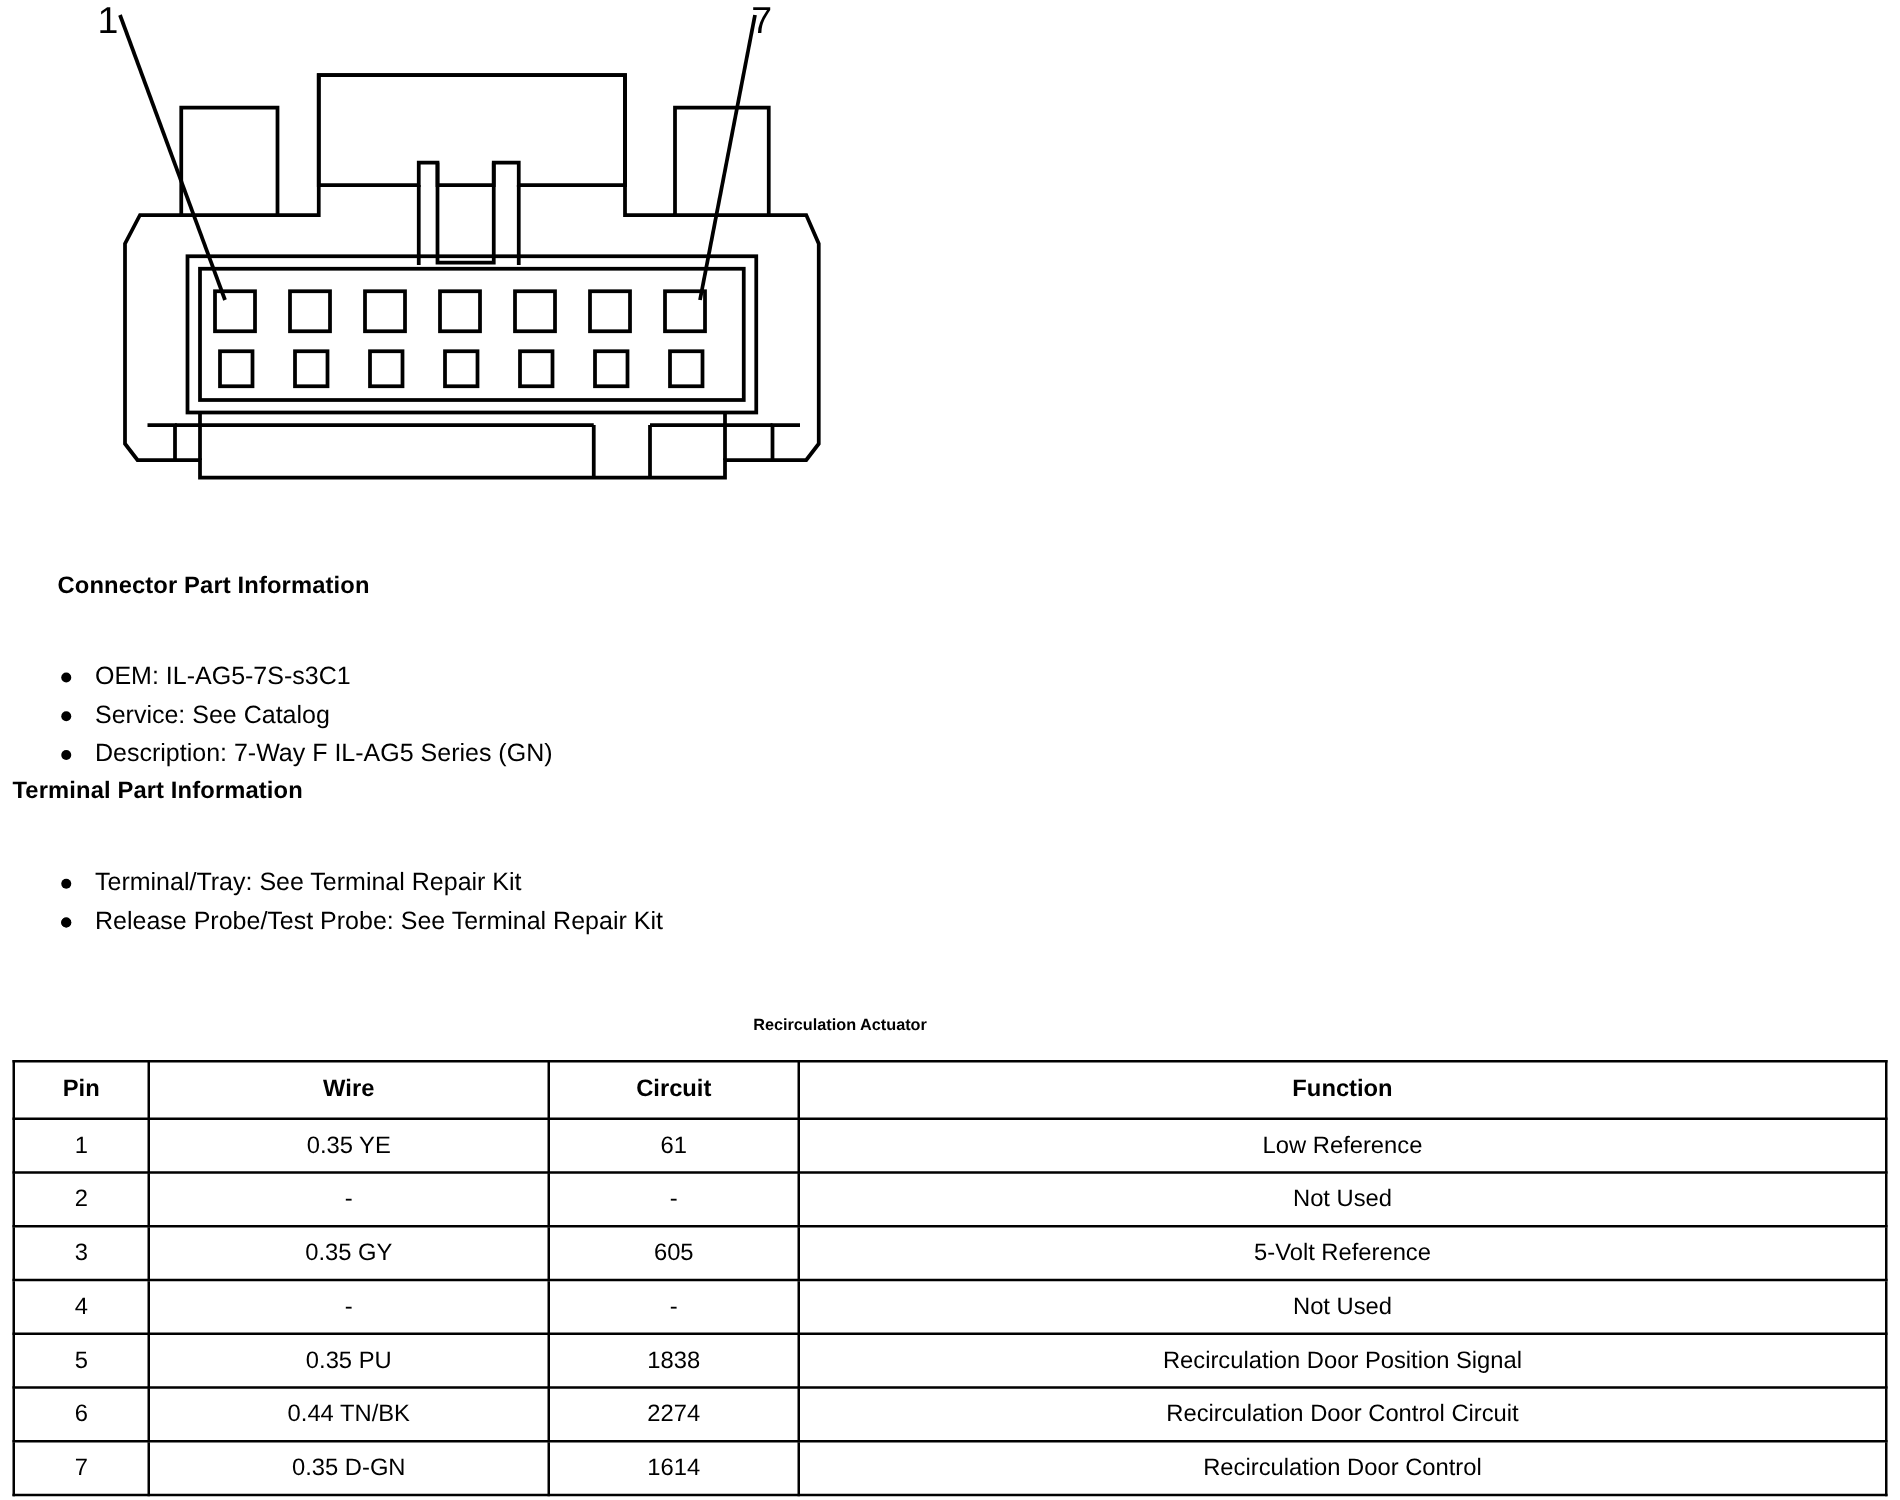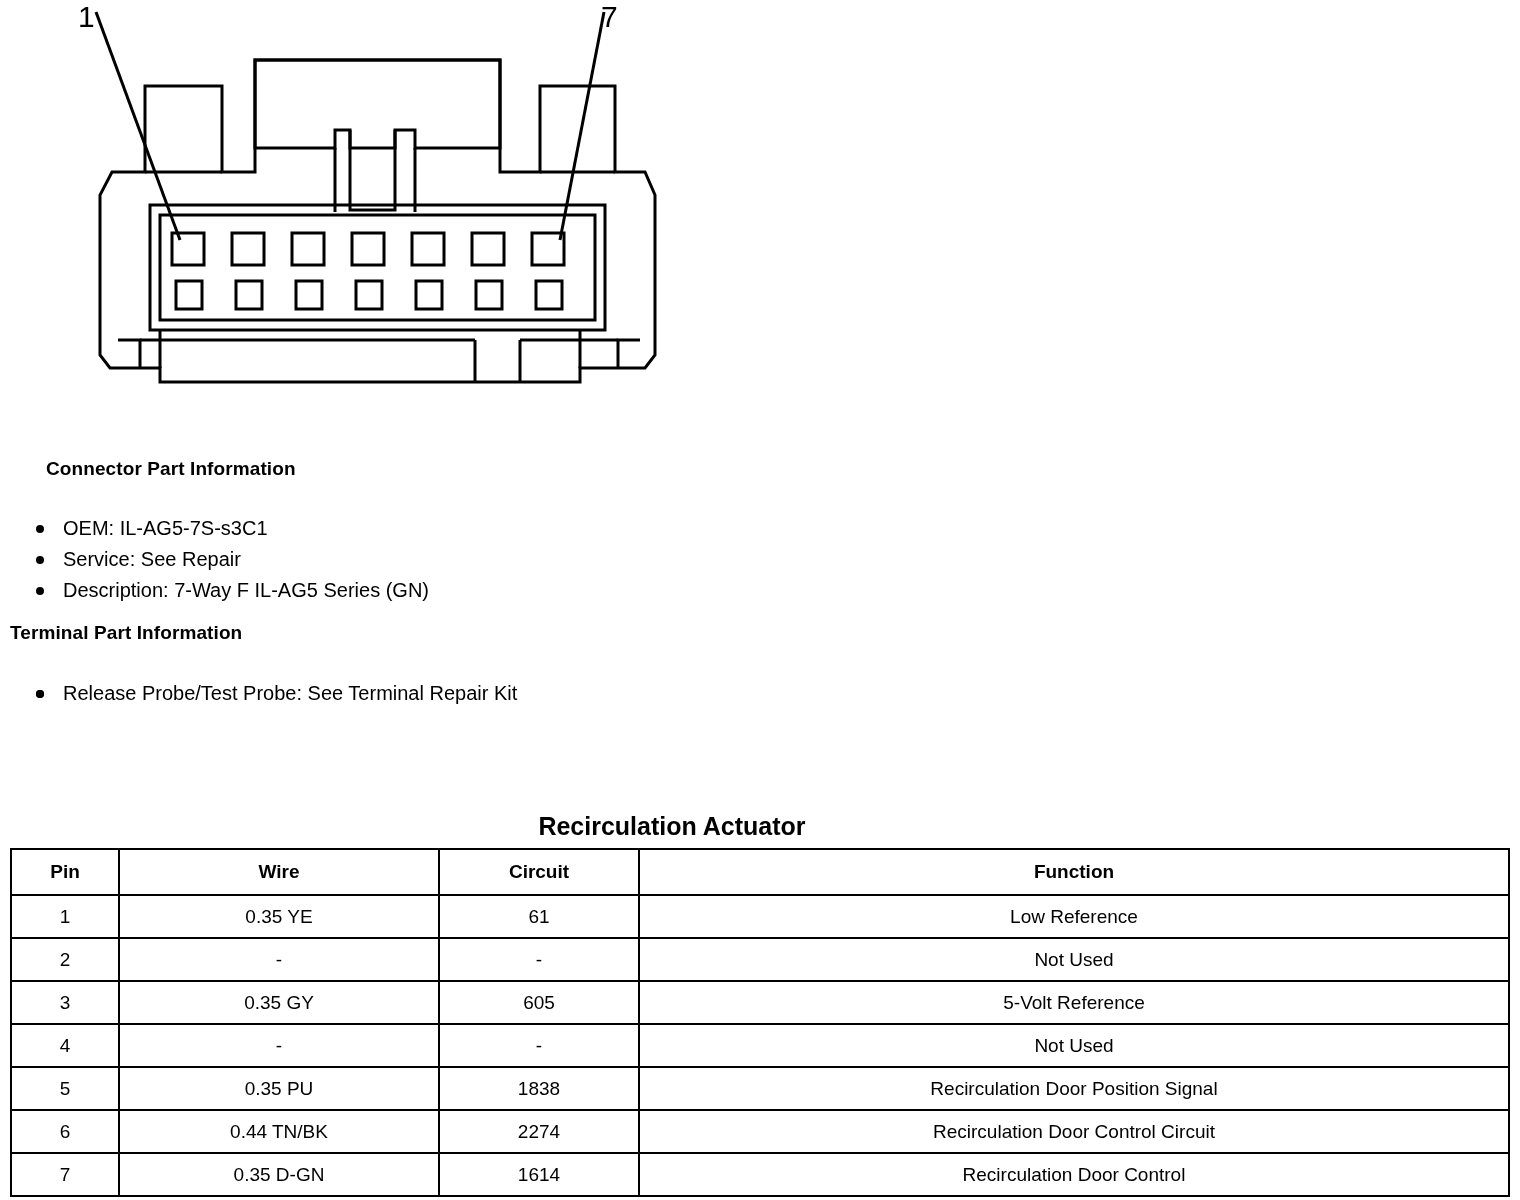--- a/index.html
+++ b/index.html
@@ -39,21 +39,21 @@
     position: absolute;
     font-size: 19px;
     font-weight: bold;
     letter-spacing: 0.1px;
   }
   #heading-connector-part { left: 10px; top: 458px; margin-left: 36px; }
   #heading-terminal-part  { left: 10px; top: 622px; }
 
   .bullet-list {
     position: absolute;
-    margin: 3px;
+    margin: 16px;
     padding: 0;
     list-style: none;
   }
   #connector-list { left: 28px; top: 510px; }
   #terminal-list  { left: 28px; top: 675px; }
 
   .bullet-list li {
     position: relative;
     padding-left: 32px;
     font-size: 20px;
@@ -70,21 +70,21 @@
     border-radius: 50%;
   }
 
   
   #table-title {
     position: absolute;
     top: 812px;
     left: 0;
     width: 1344px;
     text-align: center;
-    font-size: 25px;
+    font-size: 13px;
     font-weight: bold;
   }
   #pin-table-wrap {
     position: absolute;
     left: 10px;
     top: 848px;
     width: 1345px;
     border-radius: 13px;
   }
   table.pin-table {
@@ -170,31 +170,35 @@
 
 <div class="section-heading" id="heading-connector-part">Connector Part Information</div>
 
 <ul class="bullet-list" id="connector-list">
   <li>
     <span class="dot"></span>
     <span>OEM: IL-AG5-7S-s3C1</span>
   </li>
   <li>
     <span class="dot"></span>
-    <span>Service: See Repair</span>
+    <span>Service: See Catalog</span>
   </li>
   <li>
     <span class="dot"></span>
     <span>Description: 7-Way F IL-AG5 Series (GN)</span>
   </li>
 </ul>
 
 <div class="section-heading" id="heading-terminal-part">Terminal Part Information</div>
 
 <ul class="bullet-list" id="terminal-list">
+  <li>
+    <span class="dot"></span>
+    <span>Terminal/Tray: See Terminal Repair Kit</span>
+  </li>
   <li>
     <span class="dot"></span>
   </li>
   <li>
     <span class="dot"></span>
     <span>Release Probe/Test Probe: See Terminal Repair Kit</span>
   </li>
 </ul>
 
 <div id="table-title">Recirculation Actuator</div>

